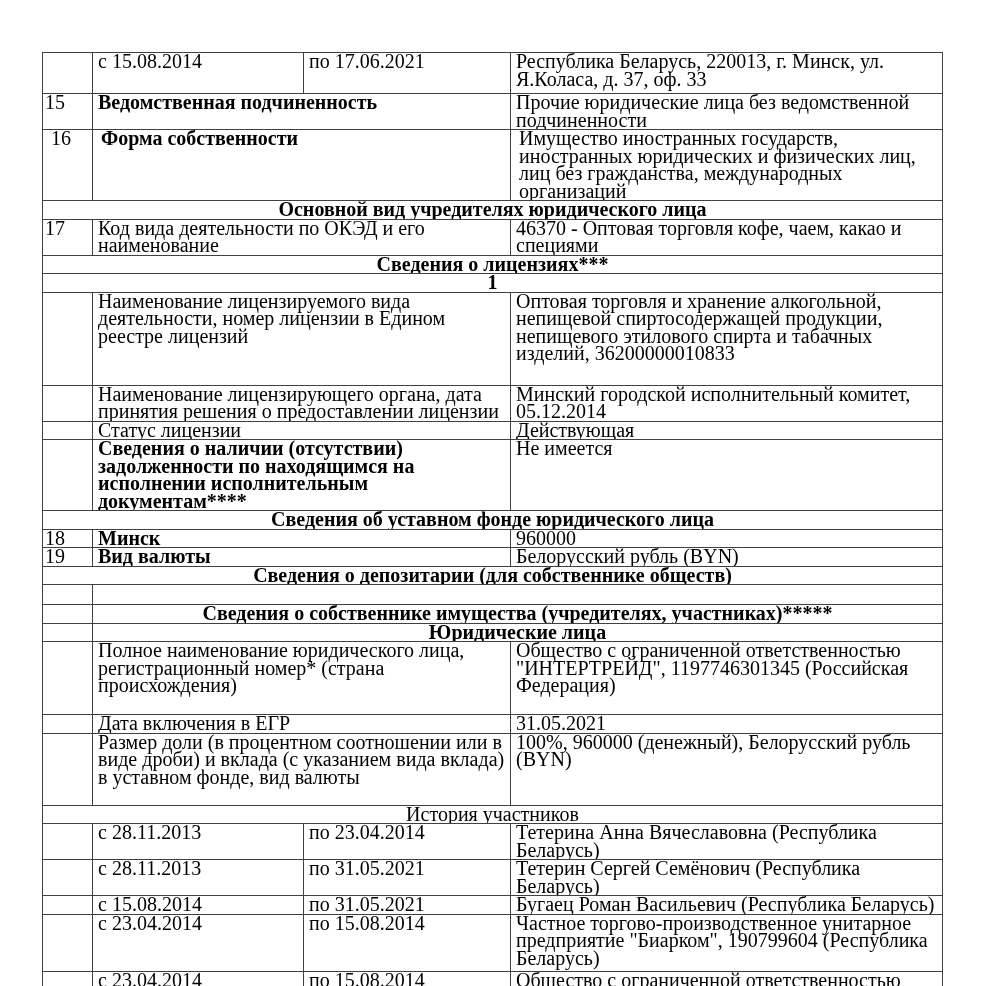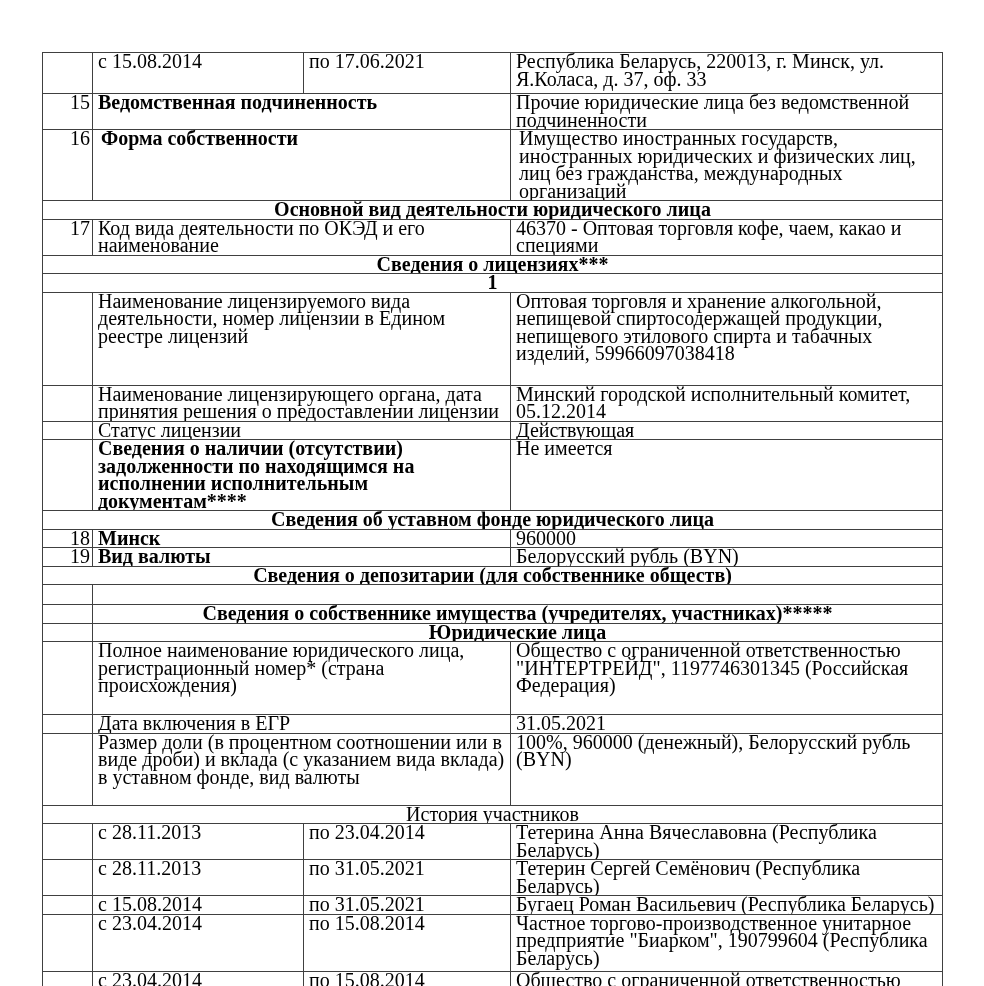--- a/index.html
+++ b/index.html
@@ -23,21 +23,21 @@
   col.w-from { width:211px; }
   col.w-to   { width:207px; }
   col.w-val  { width:432px; }
   td {
     border:1px solid #404040;
     vertical-align:top;
     padding:0 5px 0 5px;
     overflow:hidden;
     word-wrap:break-word;
   }
-  td.c-num { text-align:right; padding:0 2px; }
+  td.c-num { text-align:left; padding:0 2px; }
   td.c-section { text-align:center; font-weight:bold; }
   td.c-section.regular { font-weight:normal;margin-left:43px; }
   .bold { font-weight:bold; }
   
   tr.h40 td { height:40px; }
   tr.h65 td { height:65px;padding-left:8px; }
   tr.h92 td { height:92px; }
   tr.h70 td { height:70px; }
   tr.h72 td { height:72px; }
   tr.h71 td { height:71px; }
@@ -78,41 +78,41 @@
       <td>Прочие юридические лица без ведомственной подчиненности</td>
     </tr>
 
     <tr class="h65">
       <td class="c-num">16</td>
       <td colspan="2" class="bold">Форма собственности</td>
       <td>Имущество иностранных государств, иностранных юридических и физических лиц, лиц без гражданства, международных организаций</td>
     </tr>
 
     <tr>
-      <td colspan="4" class="c-section">Основной вид деятельности юридического лица</td>
+      <td colspan="4" class="c-section">Основной вид учредителях юридического лица</td>
     </tr>
 
     <tr>
       <td class="c-num">17</td>
       <td colspan="2">Код вида деятельности по ОКЭД и его наименование</td>
       <td>46370 - Оптовая торговля кофе, чаем, какао и специями</td>
     </tr>
 
     <tr>
       <td colspan="4" class="c-section">Сведения о лицензиях***</td>
     </tr>
 
     <tr>
       <td colspan="4" class="c-section">1</td>
     </tr>
 
     <tr class="h92">
       <td class="c-num"></td>
       <td colspan="2">Наименование лицензируемого вида деятельности, номер лицензии в Едином реестре лицензий</td>
-      <td>Оптовая торговля и хранение алкогольной, непищевой спиртосодержащей продукции, непищевого этилового спирта и табачных изделий, 59966097038418</td>
+      <td>Оптовая торговля и хранение алкогольной, непищевой спиртосодержащей продукции, непищевого этилового спирта и табачных изделий, 36200000010833</td>
     </tr>
 
     <tr>
       <td class="c-num"></td>
       <td colspan="2">Наименование лицензирующего органа, дата принятия решения о предоставлении лицензии</td>
       <td>Минский городской исполнительный комитет, 05.12.2014</td>
     </tr>
 
     <tr>
       <td class="c-num"></td>

